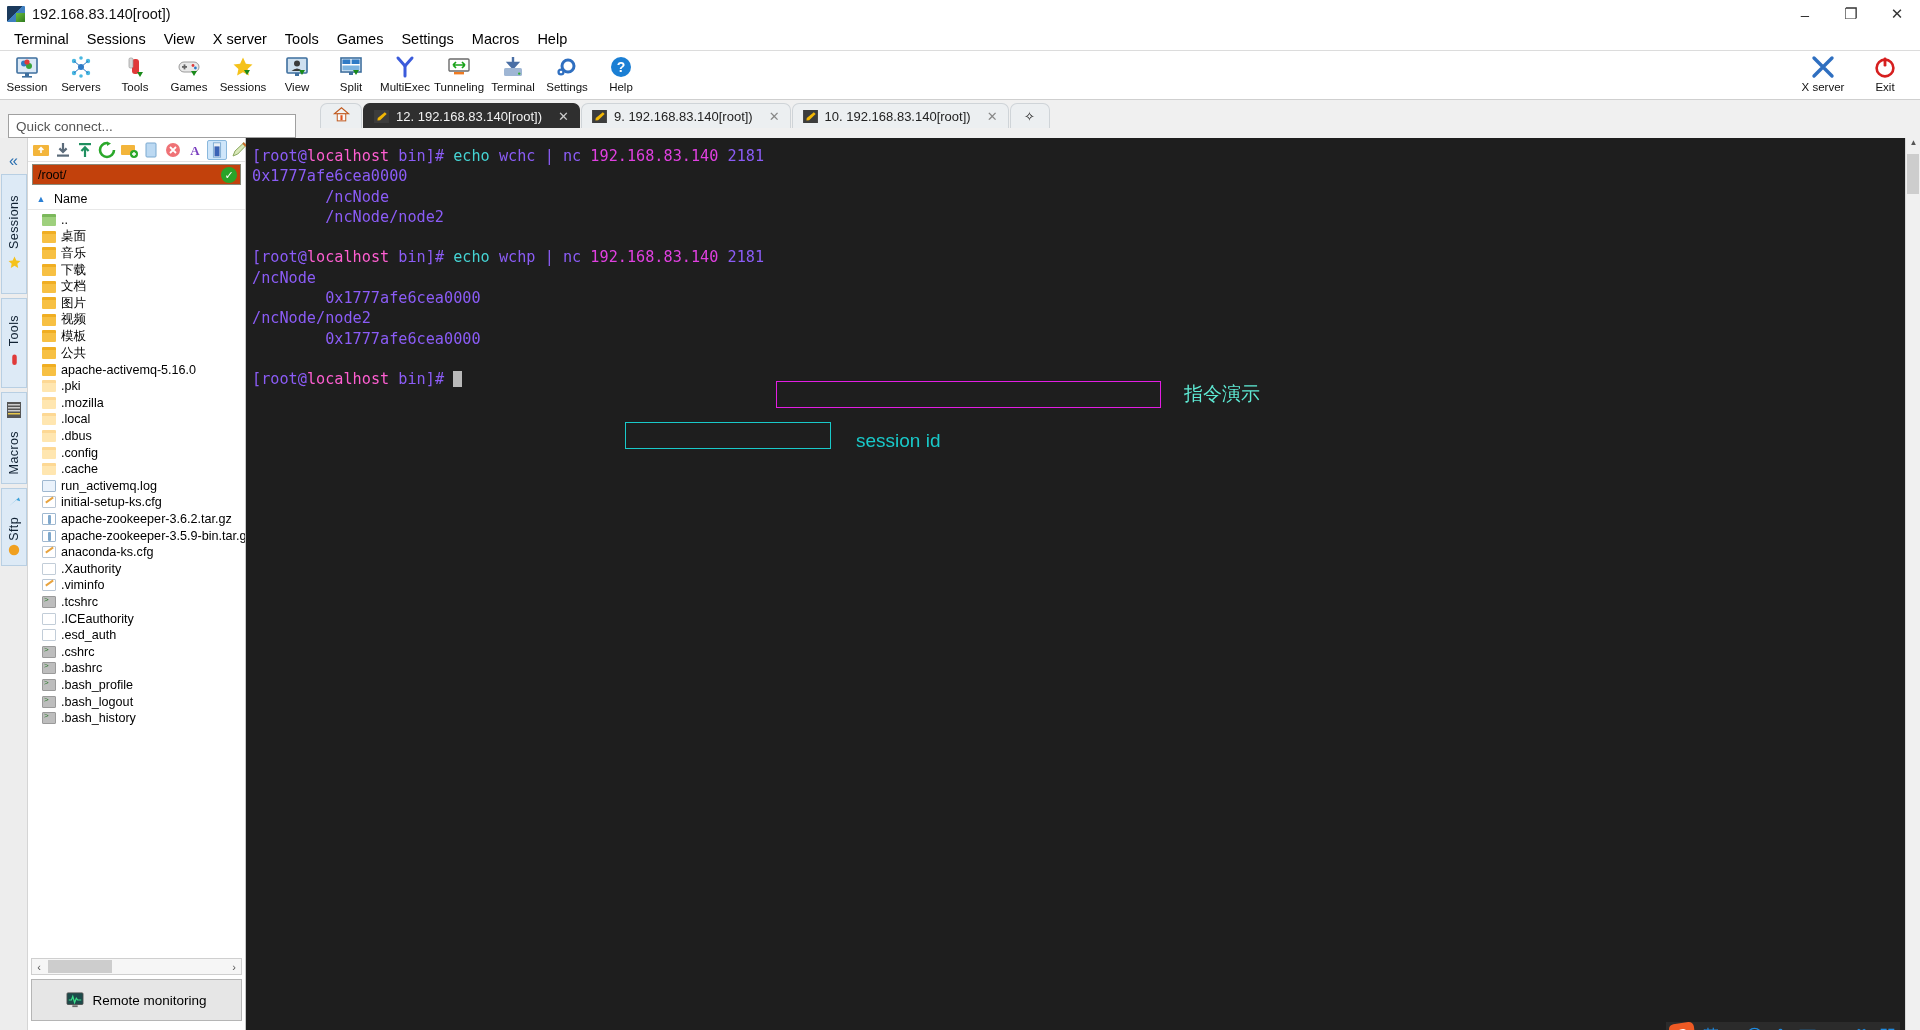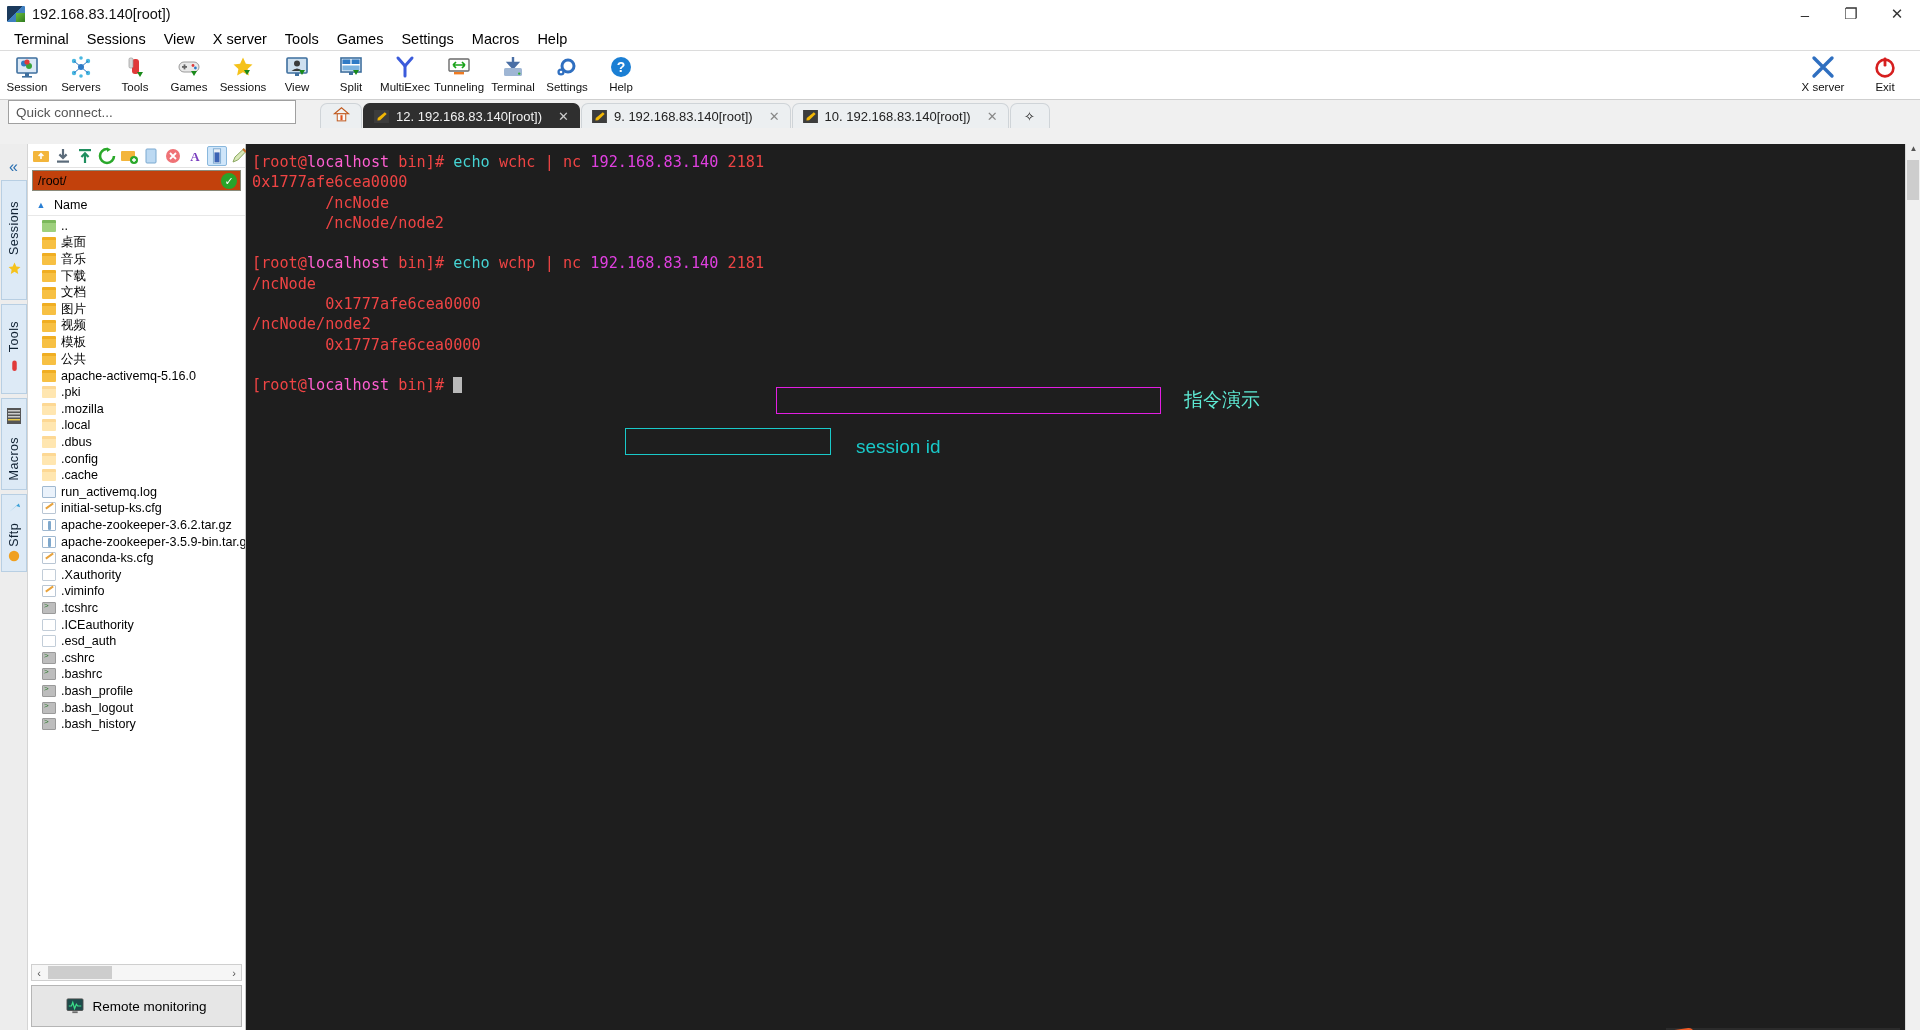--- a/index.html
+++ b/index.html
@@ -44,21 +44,21 @@
   }
   .tbitem{
     width:54px;display:flex;flex-direction:column;align-items:center;
     justify-content:flex-start; cursor:default; padding-top:2px;
   }
   .tbitem .lbl{ font-size:11.5px; margin-top:2px; color:#111; white-space:nowrap;}
   .tbicon{ width:24px;height:24px; position:relative; }
   #toolbar-right{ position:absolute; right:4px; top:2px; display:flex; }
   #toolbar-right .tbitem{ width:62px; }
   
-  #qcrow{ height:44px; background:#f0f0f0; display:flex; align-items:flex-start; position:relative;}
+  #qcrow{ height:38px; background:#f0f0f0; display:flex; align-items:flex-end; position:relative;}
   #quickconnect{
     margin-left:8px; width:288px;height:24px;background:#fff;border:1px solid #a0a0a0;
     display:flex;align-items:center;padding-left:7px;font-size:13.5px;color:#555;
   }
   #tabstrip{ position:absolute; left:320px; top:0; right:0; height:28px; display:flex; align-items:flex-end;}
   .tab{
     height:25px;display:flex;align-items:center;padding:0 10px;font-size:13px;
     border-top-left-radius:7px;border-top-right-radius:7px;margin-right:1px;
     background:#eceff1;border:1px solid #cfd4d8;border-bottom:none;color:#222;
     position:relative;
@@ -121,21 +121,21 @@
   }
   #followrow{ height:34px;display:flex;align-items:center;padding-left:42px;font-size:13.5px;}
   #followrow .cb{ width:14px;height:14px;border:1.4px solid #333;background:#fff;margin-right:9px;}
   
   #term{ flex:1; background:#1e1e1e; position:relative; overflow:hidden; }
   #termtext{
     font-family:"DejaVu Sans Mono","Liberation Mono",monospace;
     font-size:15.2px; line-height:20.3px; color:#dcdcdc; padding:8px 0 0 6px;
     white-space:pre;
   }
-  .c-white{color:#ef4444;} .c-pink{color:#ff5fd2;} .c-cyan{color:#45d3d3;}
+  .c-white{color:#8b5cf6;} .c-pink{color:#ff5fd2;} .c-cyan{color:#45d3d3;}
   .c-mag{color:#e040e0;}
   .cursor{ display:inline-block;width:9px;height:16px;background:#b9b9b9;vertical-align:-3px;}
   .anno-box{ position:absolute; border:1.6px solid #e21ee2; }
   .anno-txt{ position:absolute; font-size:19px; font-weight:400;}
   #vscroll{ position:absolute; right:0; top:0; width:15px; height:100%; background:#f0f0f0;border-left:1px solid #d8d8d8;}
   #vscroll .vthumb{ position:absolute;left:1px;top:16px;width:12px;height:40px;background:#cdcdcd;}
   #vscroll .vup,#vscroll .vdn{ position:absolute;left:0;width:15px;height:15px;text-align:center;font-size:8px;color:#555;}
   #vscroll .vup{top:0;}
   
   #imebar{

